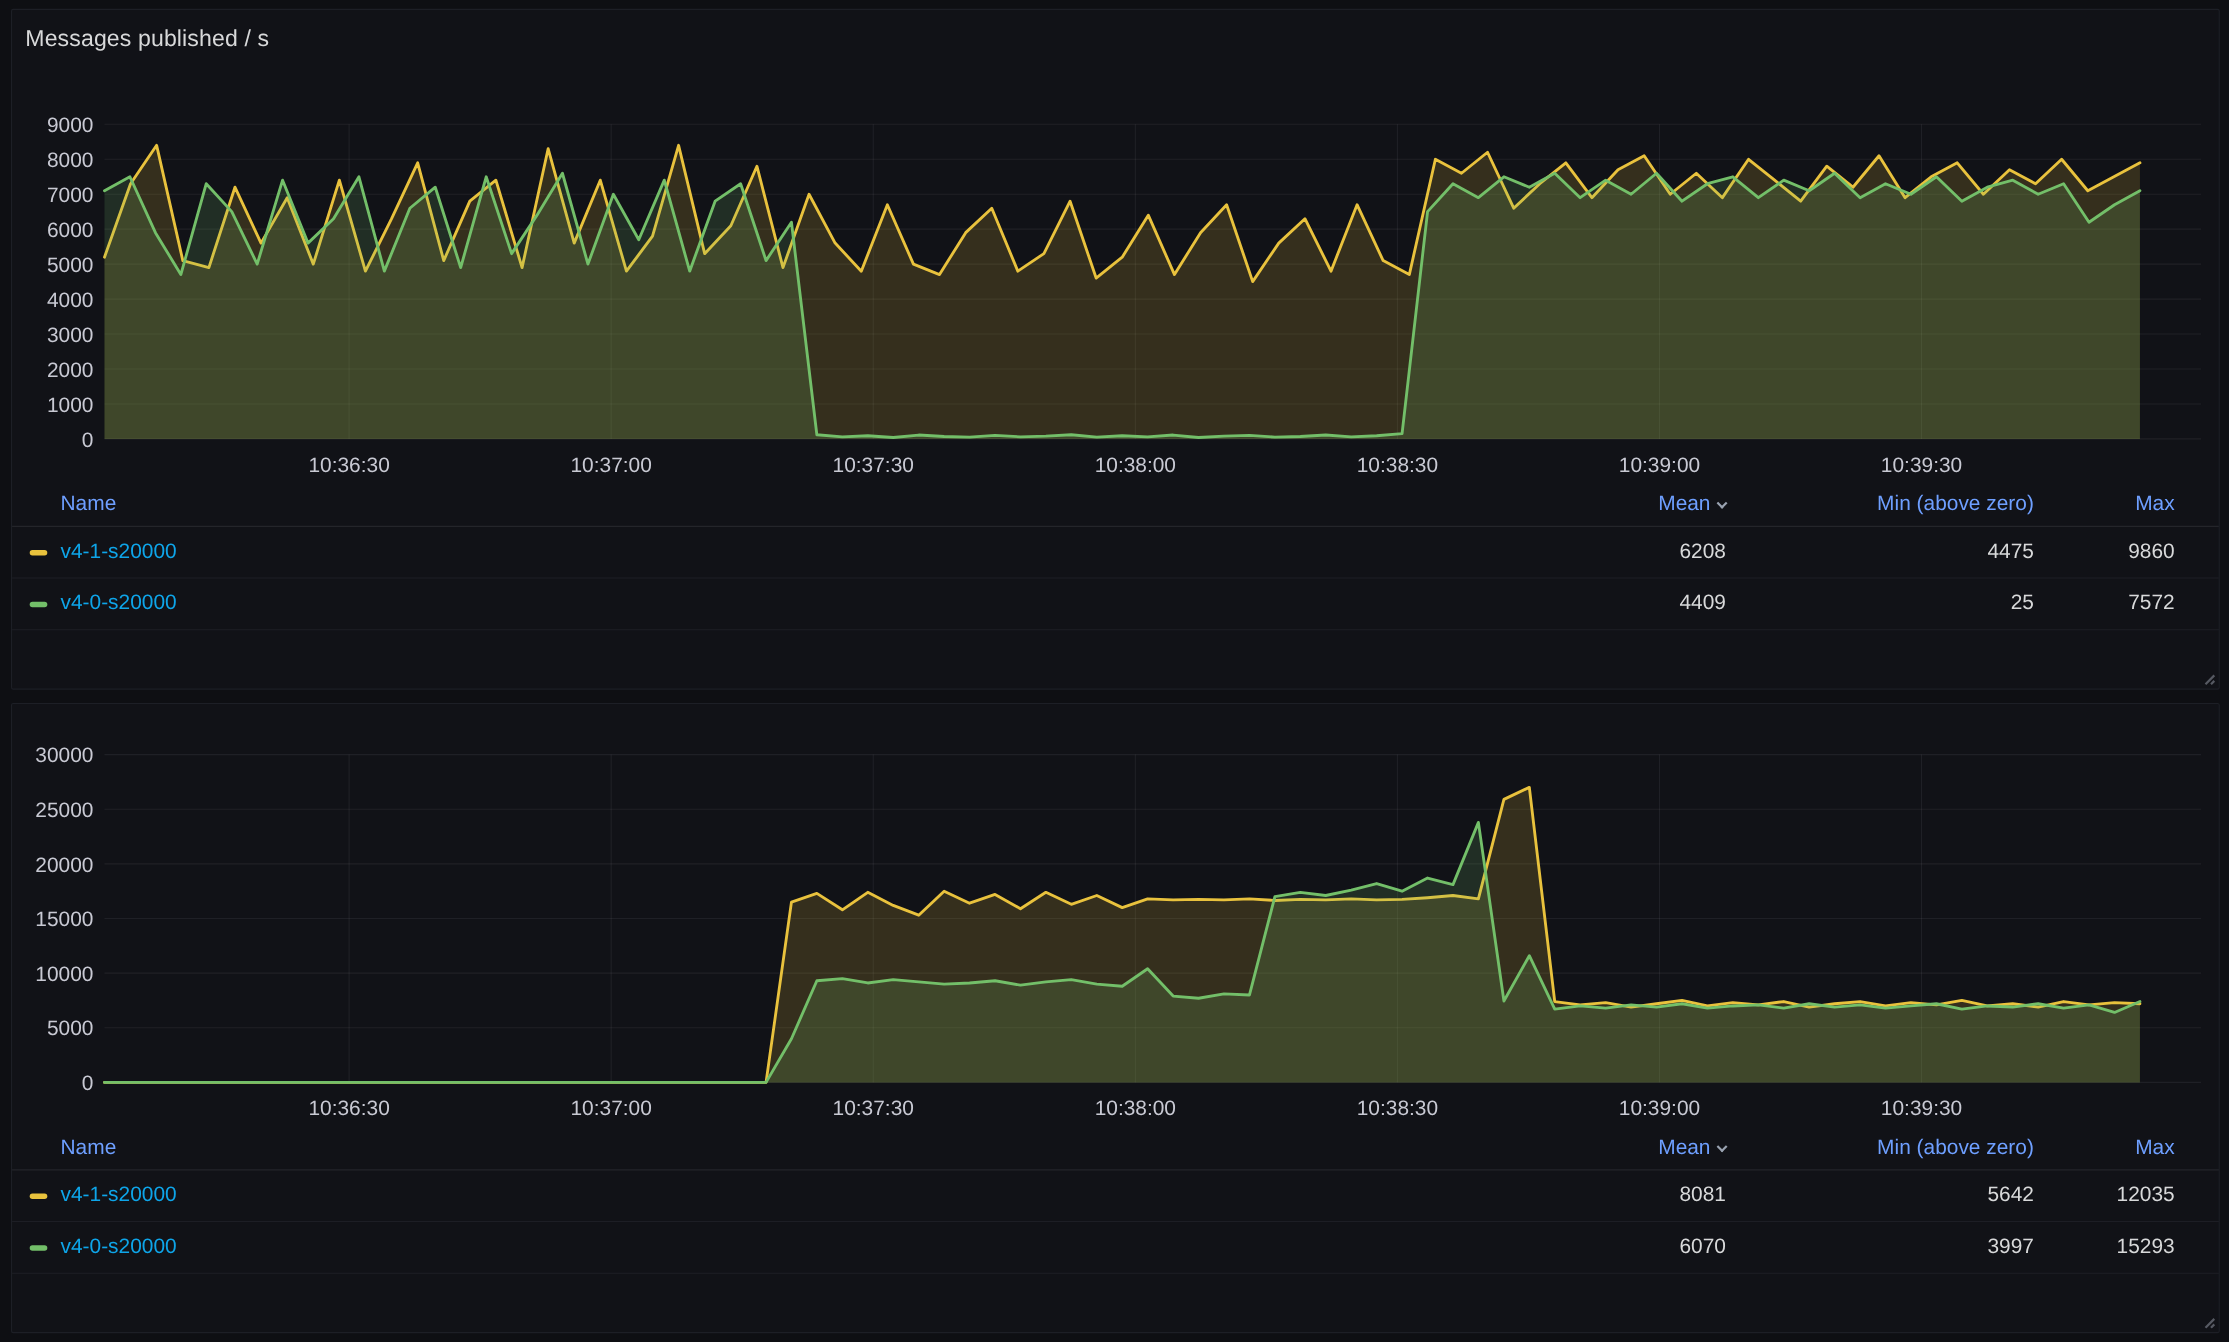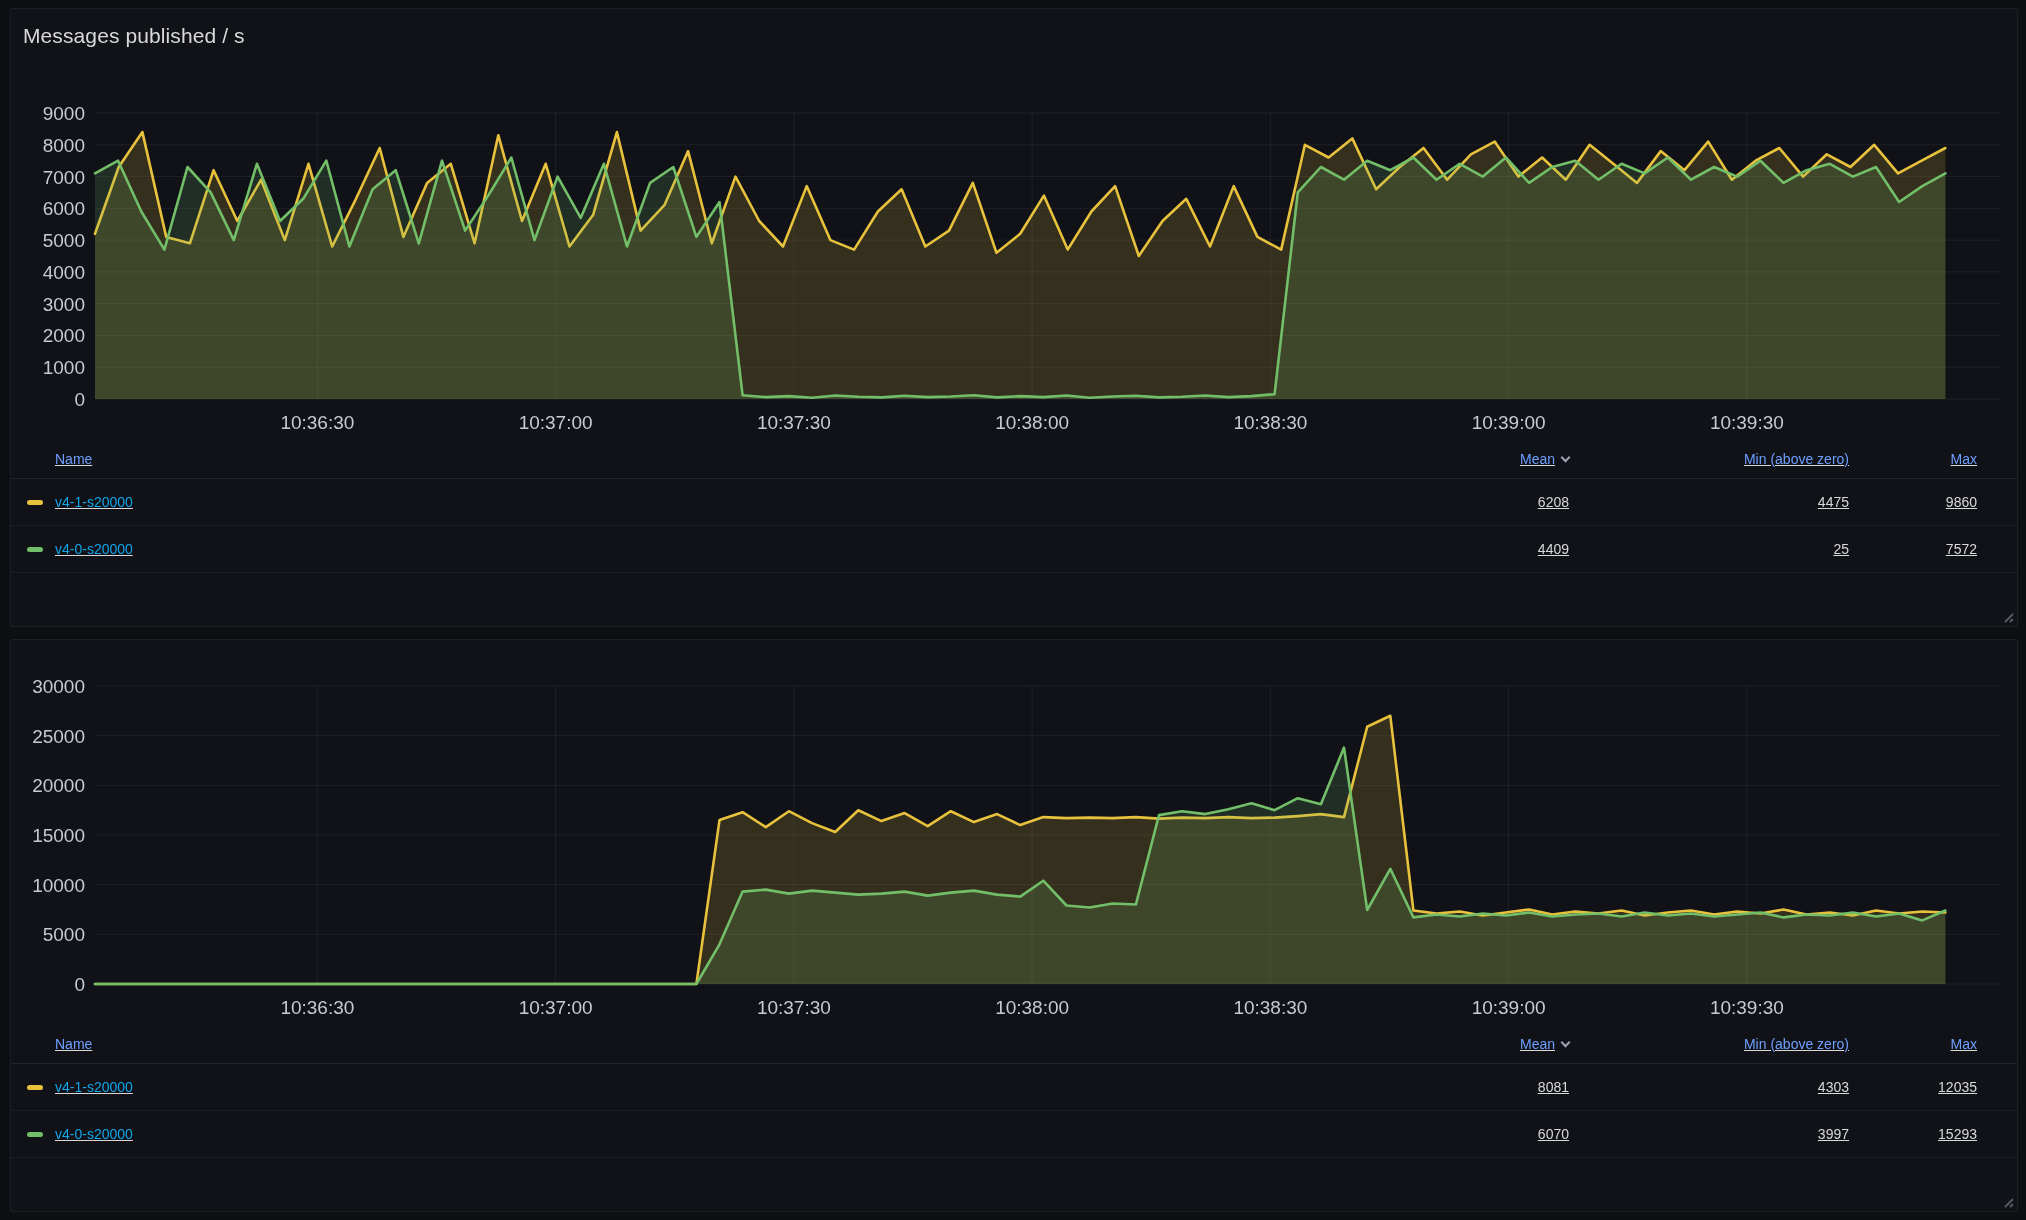--- a/index.html
+++ b/index.html
@@ -31,22 +31,21 @@
   .chart-con { margin-top: 32px; }
   .chart text { fill: #c8c9d3; font-size: 19px; font-family: "Liberation Sans", sans-serif; }
   .legend { width: 100%; }
   .legend-row {
     display: grid;
     grid-template-columns: 1fr 140px 280px 128px;
     align-items: center;
     height: 47px;
     padding: 0 40px 0 16px;
     border-bottom: 1px solid rgba(204,204,220,0.07);
-    font-size: 14px;
-    text-decoration: underline;
+    font-size: 19px;
   }
   .legend-row.legend-head { height: 40px; border-bottom: 1px solid rgba(204,204,220,0.10); }
   .cell.num { text-align: right; }
   .head { color: #6e9fff; font-weight: 500; cursor: pointer; white-space: nowrap; }
   .head.name-head { margin-left: 28px; }
   .caret {
     display: inline-block;
     width: 7px; height: 7px;
     border-right: 2px solid #9aa3b1;
     border-bottom: 2px solid #9aa3b1;
@@ -195,21 +194,21 @@
         <div class="cell num"><span class="head"><span>Mean</span><i class="caret"></i></span></div>
         <div class="cell num"><span class="head">Min (above zero)</span></div>
         <div class="cell num"><span class="head">Max</span></div>
       </div>
       <div class="legend-row">
         <div class="cell name-cell">
           <span class="swatch" style="background: rgb(233, 194, 61);"></span>
           <span class="series-name">v4-1-s20000</span>
         </div>
         <div class="cell num">8081</div>
-        <div class="cell num">4303</div>
+        <div class="cell num">5642</div>
         <div class="cell num">12035</div>
       </div>
       <div class="legend-row">
         <div class="cell name-cell">
           <span class="swatch" style="background: rgb(115, 191, 105);"></span>
           <span class="series-name">v4-0-s20000</span>
         </div>
         <div class="cell num">6070</div>
         <div class="cell num">3997</div>
         <div class="cell num">15293</div>

